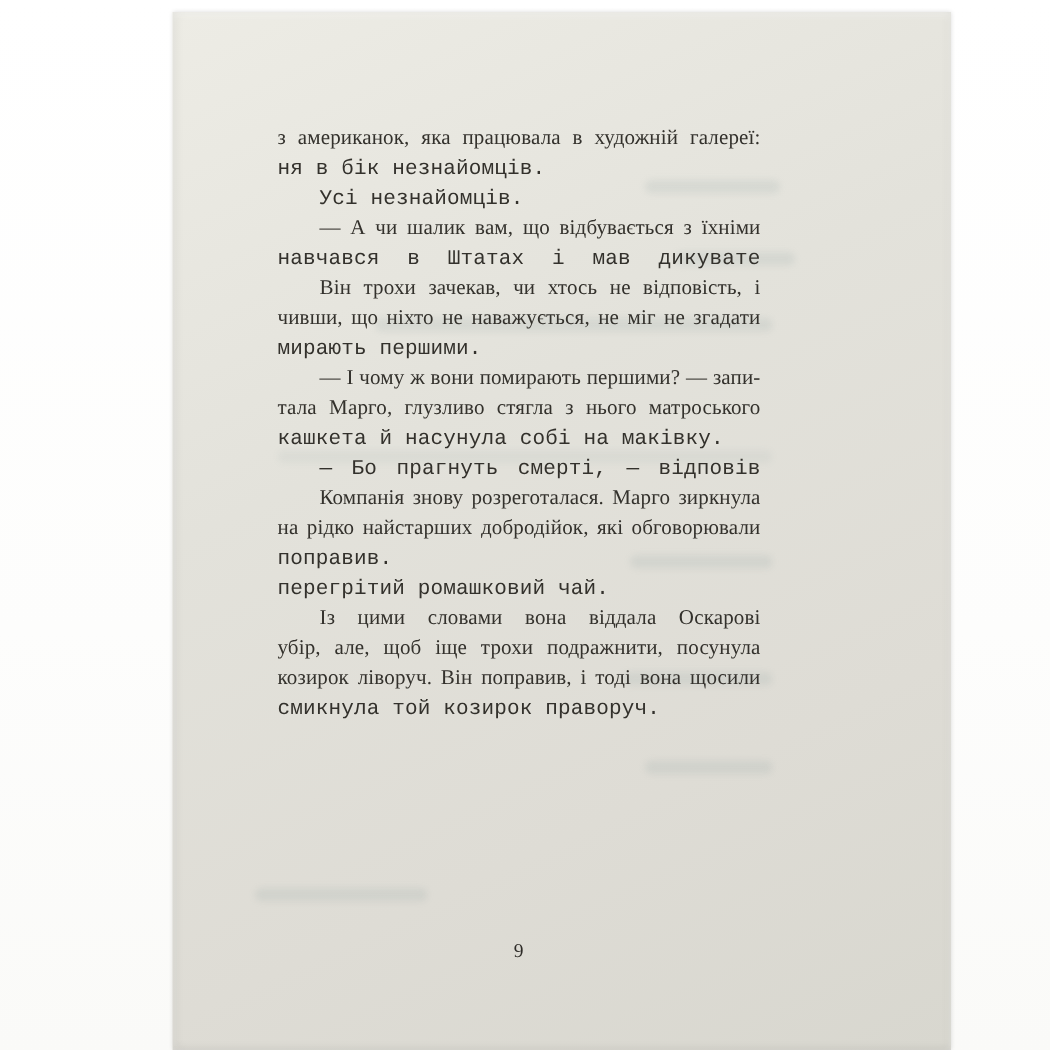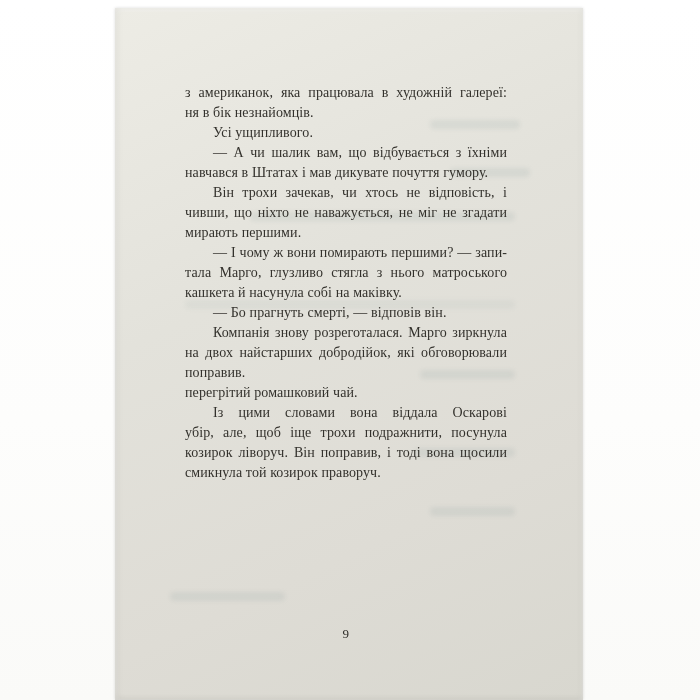--- a/index.html
+++ b/index.html
@@ -19,21 +19,21 @@
     font-family: "Liberation Serif", "DejaVu Serif", serif;
   }
   .backdrop {
     position: relative;
     width: 700px; height: 700px;
     background: linear-gradient(180deg, #ffffff 0%, #fdfdfc 60%, #fafaf8 100%);
   }
   .page {
     position: absolute;
     left: 115px; top: 8px;
-    width: 468px; height: 692px;
+    width: 519px; height: 692px;
     background:
       linear-gradient(155deg, var(--paper-light) 0%, var(--paper) 38%, #dedcd5 72%, var(--paper-dark) 100%);
     box-shadow:
       inset 3px 0 6px rgba(0,0,0,0.05),
       inset 0 2px 5px rgba(255,255,255,0.45),
       inset -2px -2px 6px rgba(0,0,0,0.04),
       0 0 3px rgba(0,0,0,0.14);
   }
   
   .ghost {
@@ -60,21 +60,21 @@
     letter-spacing: 0.1px;
   }
   .line {
     height: 20px;
     line-height: 20px;
     text-align: justify;
     text-align-last: justify;
     overflow: hidden;
   }
   .line.indent { padding-left: 28px; }
-  .line.end { text-align-last: left; }
+  .line.end { text-align-last: left; font-family: Liberation Mono, monospace; }
   .page-number {
     position: absolute;
     left: 70px; top: 618px;
     width: 322px;
     text-align: center;
     font-size: 13px;
     letter-spacing: 0.5px;
     color: #2e2c28;
   }
 </style>
@@ -88,32 +88,32 @@
     <div class="ghost g3"></div>
     <div class="ghost g4"></div>
     <div class="ghost g5"></div>
     <div class="ghost g6"></div>
     <div class="ghost g7"></div>
     <div class="ghost g8"></div>
 
     <div class="text-block">
         <div class="line">з американок, яка працювала в художній галереї:</div>
         <div class="line end">ня в бік незнайомців.</div>
-        <div class="line indent end">Усі ущипливого.</div>
+        <div class="line indent end">Усі незнайомців.</div>
         <div class="line indent">— А чи шалик вам, що відбувається з їхніми</div>
         <div class="line end">навчався в Штатах і мав дикувате почуття гумору.</div>
         <div class="line indent">Він трохи зачекав, чи хтось не відповість, і поба-</div>
         <div class="line">чивши, що ніхто не наважується, не міг не згадати</div>
         <div class="line end">мирають першими.</div>
         <div class="line indent">— І чому ж вони помирають першими? — запи-</div>
         <div class="line">тала Марго, глузливо стягла з нього матроського</div>
         <div class="line end">кашкета й насунула собі на маківку.</div>
         <div class="line indent end">— Бо прагнуть смерті, — відповів він.</div>
         <div class="line indent">Компанія знову розреготалася. Марго зиркнула</div>
-        <div class="line">на двох найстарших добродійок, які обговорювали</div>
+        <div class="line">на рідко найстарших добродійок, які обговорювали</div>
         <div class="line end">поправив.</div>
         <div class="line end">перегрітий ромашковий чай.</div>
         <div class="line indent">Із цими словами вона віддала Оскарові головний</div>
         <div class="line">убір, але, щоб іще трохи подражнити, посунула</div>
         <div class="line">козирок ліворуч. Він поправив, і тоді вона щосили</div>
         <div class="line end">смикнула той козирок праворуч.</div>
       </div>
 
     <div class="page-number">9</div>
   </div>

